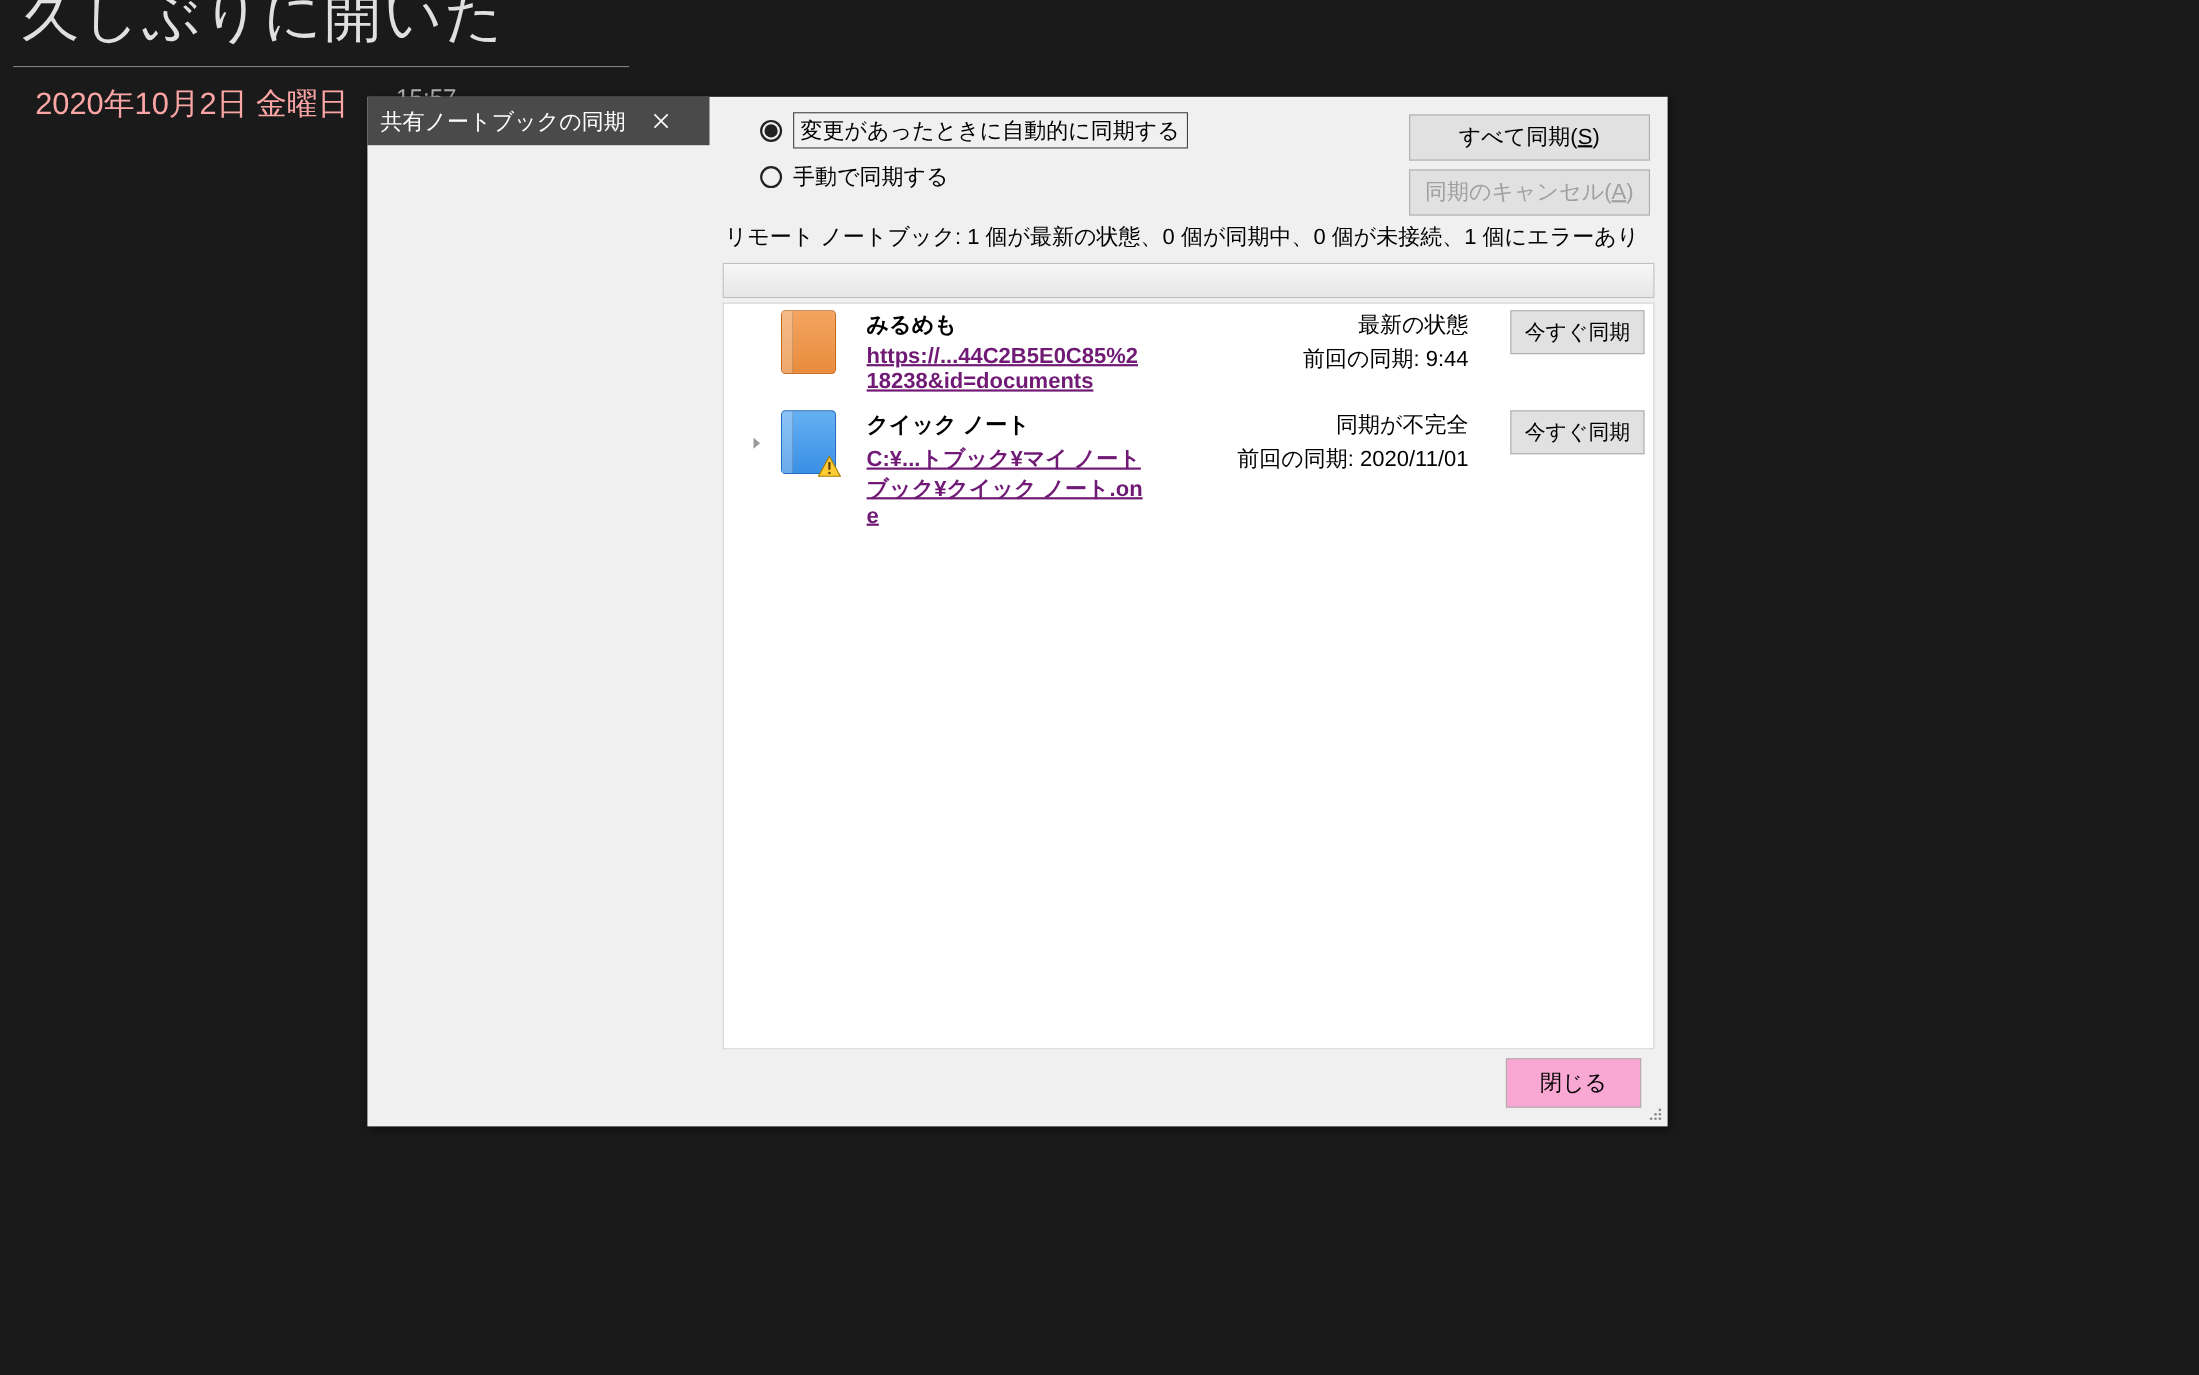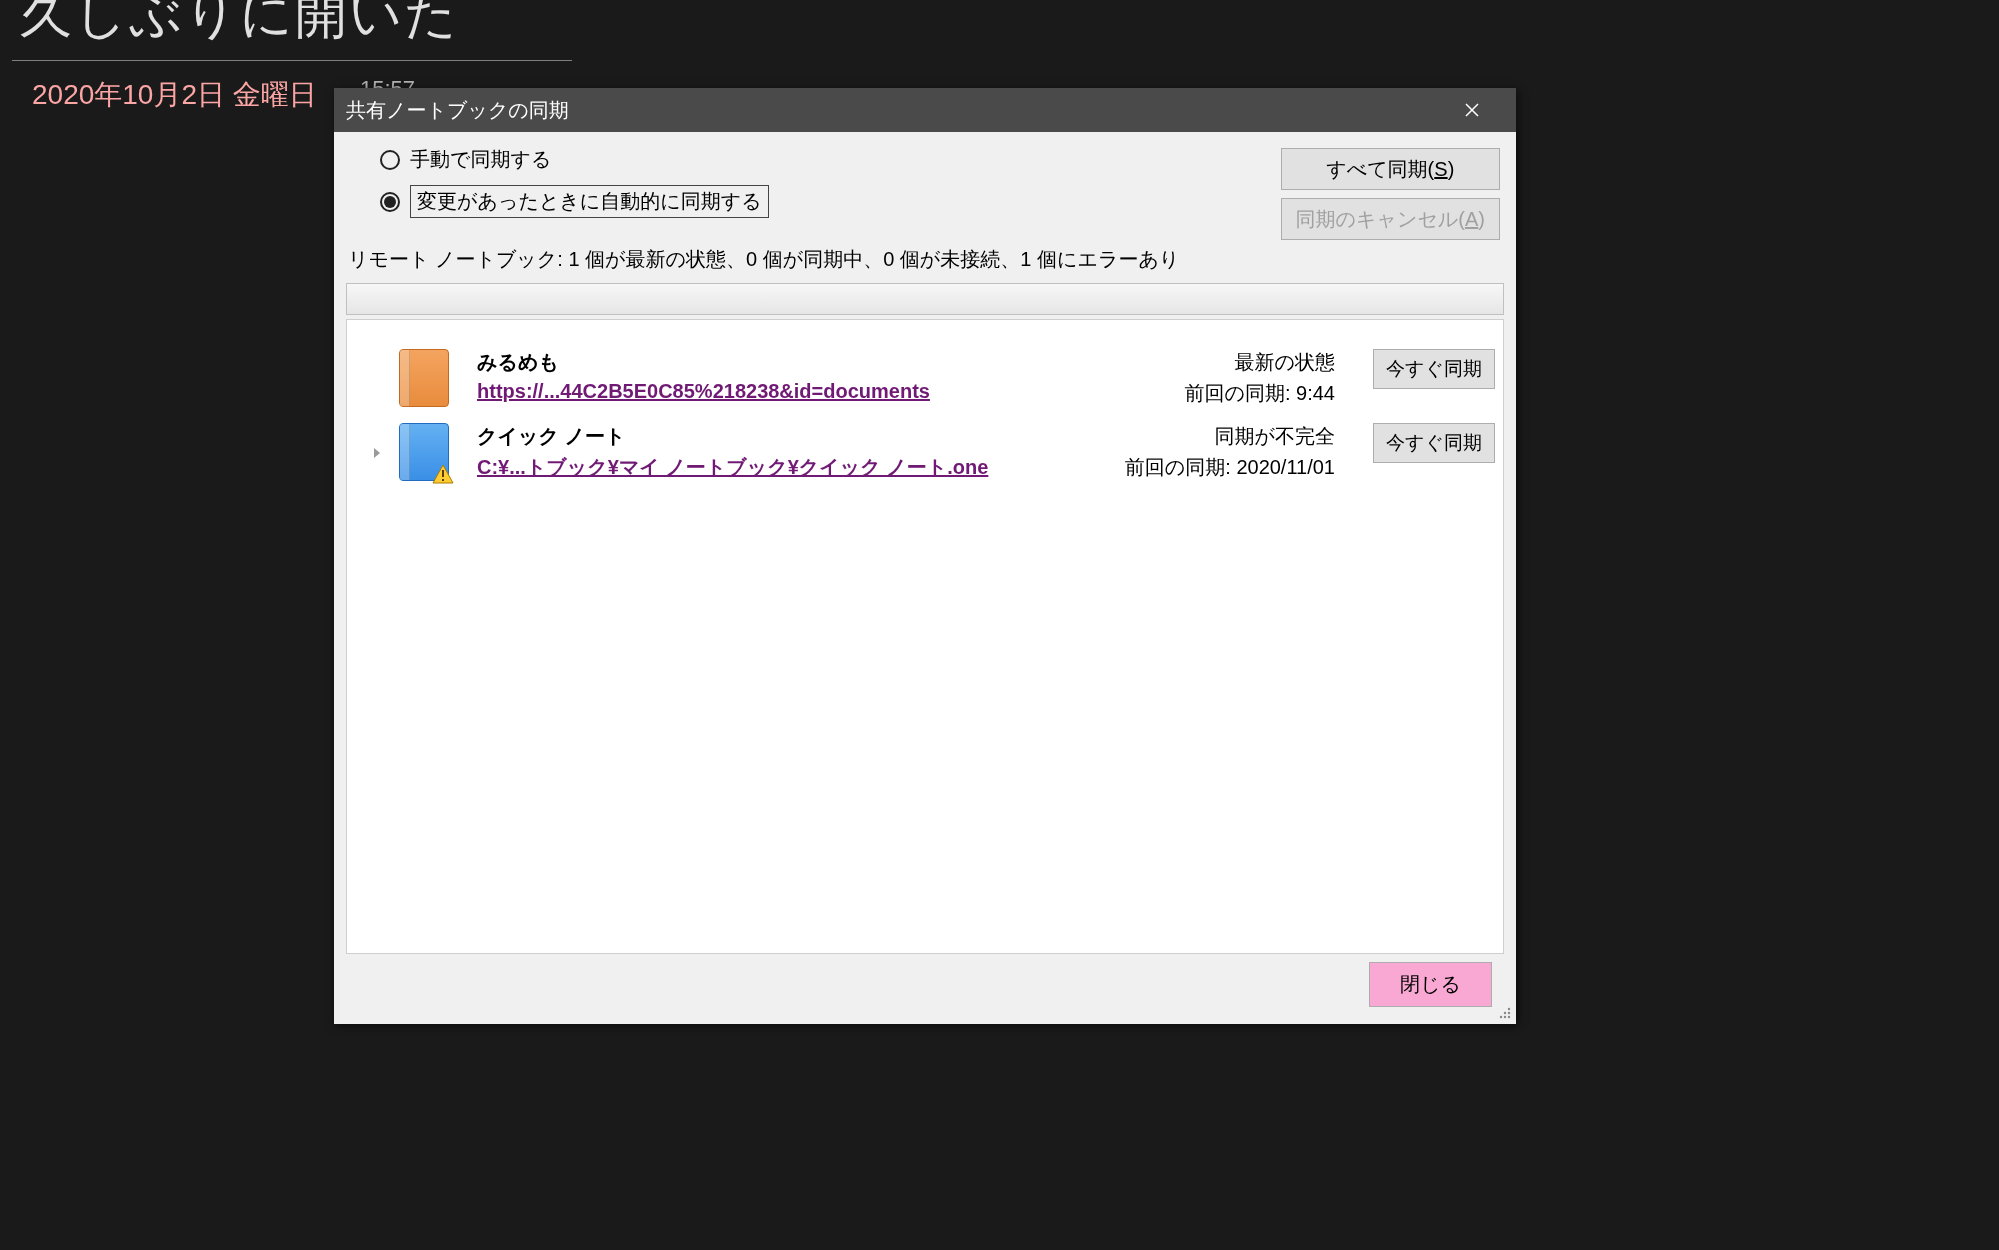--- a/index.html
+++ b/index.html
@@ -47,21 +47,21 @@
     
     .dialog {
       position: absolute;
       left: 334px;
       top: 88px;
       width: 1182px;
       height: 936px;
       background: #f0f0f0;
       box-shadow: 2px 2px 8px rgba(0,0,0,0.6);
       display: flex;
-      flex-direction: column;
+      flex-direction: row;
     }
     .titlebar {
       height: 44px;
       background: #4a4a4a;
       color: #fff;
       display: flex;
       align-items: center;
       padding: 0 12px 0 12px;
       font-size: 20px;
     }
@@ -119,21 +119,21 @@
       border: 1px solid #c0c0c0;
     }
 
     .list-area {
       margin-top: 4px;
       flex: 1;
       background: #fff;
       border: 1px solid #cfcfcf;
       overflow: hidden;
     }
-    .list-inner { padding: 23px 0; }
+    .list-inner { padding: 0 0; }
 
     .row {
       display: grid;
       grid-template-columns: 44px 68px 1fr 290px 160px;
       align-items: start;
       padding: 6px 8px 8px 8px;
     }
     .row-expander {
       display:flex; align-items:center; justify-content:center; height:60px;
     }
@@ -205,26 +205,26 @@
         </svg>
     </div>
   </div>
 
   <div class="dialog-body">
 
     <div class="top-row">
       <div class="instruction-col">
         <div class="radio-group">
           <div class="radio-option">
+            <span class="radio-mark checked"></span>
+            <span class="radio-label-box">変更があったときに自動的に同期する</span>
+          </div>
+          <div class="radio-option">
             <span class="radio-mark"></span>
             <span>手動で同期する</span>
-          </div>
-          <div class="radio-option">
-            <span class="radio-mark checked"></span>
-            <span class="radio-label-box">変更があったときに自動的に同期する</span>
           </div>
         </div>
       </div>
       <div class="action-col">
         <button class="btn"><span>すべて同期(</span><span class="accel">S</span><span>)</span></button>
         <button class="btn disabled"><span>同期のキャンセル(</span><span class="accel">A</span><span>)</span></button>
       </div>
     </div>
 
     <div class="status-line">リモート ノートブック: 1 個が最新の状態、0 個が同期中、0 個が未接続、1 個にエラーあり</div>

